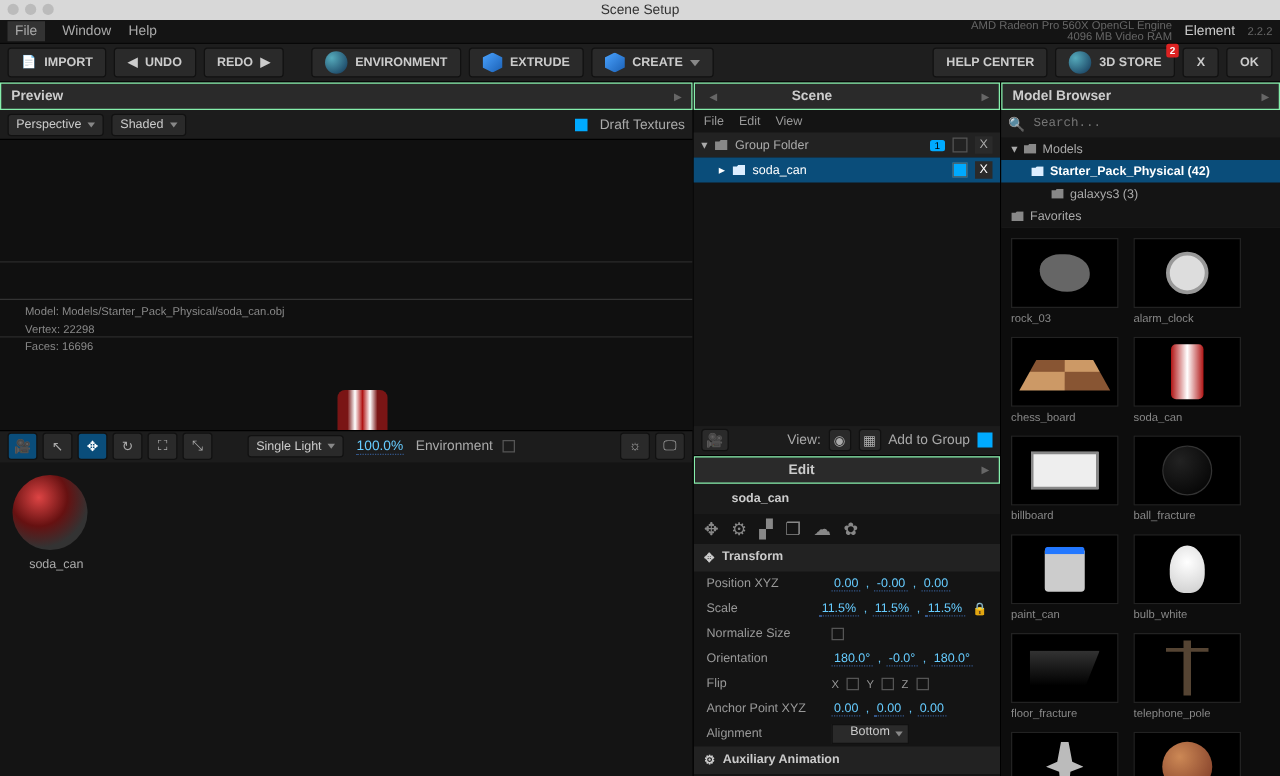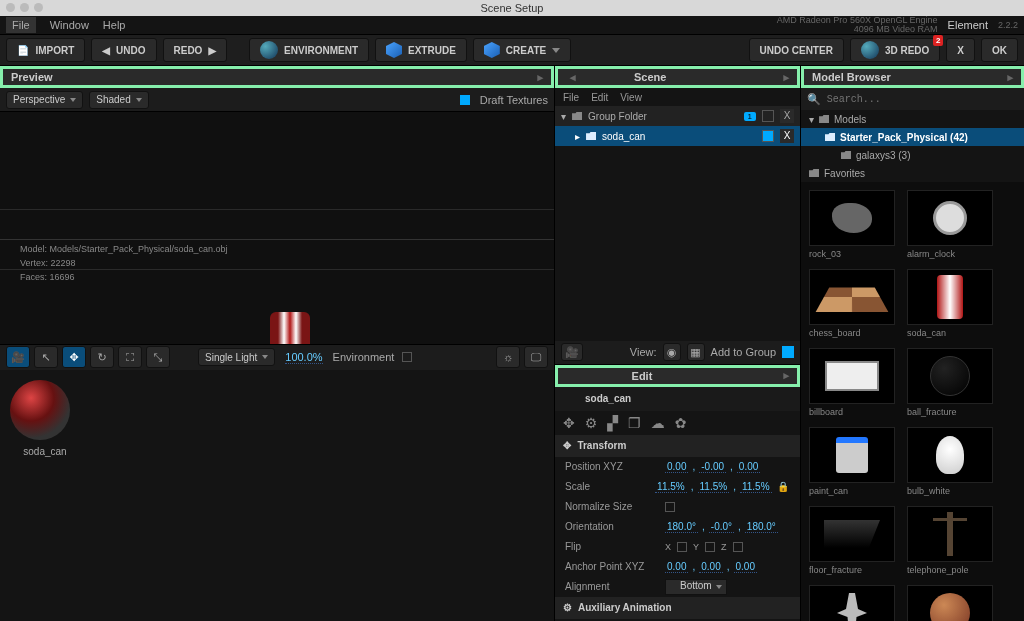--- a/index.html
+++ b/index.html
@@ -11,21 +11,21 @@
 .menubar .sysinfo { position:absolute; right:6px; top:0; height:18px; display:flex; align-items:center; gap:10px; color:#666; font-size:9px; }
 .toolbar { height:32px; background:#1e1e1e; border-top:1px solid #000; border-bottom:1px solid #000; display:flex; align-items:center; padding:0 6px; gap:6px; }
 .tb-btn { height:24px; background:#2a2a2a; border:1px solid #111; border-radius:3px; display:flex; align-items:center; padding:0 10px; gap:6px; color:#ccc; font-size:10px; font-weight:bold; cursor:pointer; }
 .tb-btn .cube { width:16px; height:16px; background:linear-gradient(135deg,#4aa3ff,#1a5fb4); clip-path:polygon(50% 0,100% 25%,100% 75%,50% 100%,0 75%,0 25%); }
 .tb-btn .globe { width:18px; height:18px; border-radius:50%; background:radial-gradient(circle at 30% 30%,#5ab,#135); }
 .tb-btn .caret{width:0;height:0;border-left:4px solid transparent;border-right:4px solid transparent;border-top:5px solid #888;}
 .spacer { flex:1; }
 .badge { position:absolute; top:-4px; right:-4px; background:#d22; color:#fff; font-size:8px; padding:1px 3px; border-radius:2px; }
 .main { display:flex; height:555px; }
 .col { display:flex; flex-direction:column; }
-.panel-header { height:22px; background:#2a2a2a; border:3px solid #86efac; display:flex; align-items:center; padding:0 8px; font-size:11px; font-weight:bold; color:#ccc; position:relative;}
+.panel-header { height:22px; background:#2a2a2a; border:1px solid #86efac; display:flex; align-items:center; padding:0 8px; font-size:11px; font-weight:bold; color:#ccc; position:relative;}
 .panel-header .chev { margin-left:auto; color:#666; }
 .subbar { height:24px; background:#1c1c1c; display:flex; align-items:center; padding:0 6px; gap:6px; border-bottom:1px solid #000;}
 .dd { height:18px; background:#2a2a2a; border:1px solid #111; border-radius:3px; padding:0 6px; display:flex; align-items:center; gap:5px; font-size:10px; color:#ccc;}
 .dd .caret{width:0;height:0;border-left:3px solid transparent;border-right:3px solid transparent;border-top:4px solid #888;}
 .viewport { flex:1; background:#101010; position:relative; overflow:hidden;}
 .grid { position:absolute; left:0; right:0; top:55%; height:1px; background:#333; }
 .grid::before,.grid::after{content:'';position:absolute;left:0;right:0;height:1px;background:#2a2a2a;}
 .grid::before{top:-30px;}.grid::after{top:30px;}
 .can { position:absolute; left:270px; top:200px; width:40px; height:70px; background:linear-gradient(90deg,#7a1515 20%,#fff 35%,#b01515 50%,#fff 65%,#7a1515 80%); border-radius:6px 6px 4px 4px; }
 .mdltxt{position:absolute;left:20px;top:130px;font-size:9px;color:#888;line-height:14px;font-family:monospace;}
@@ -118,25 +118,25 @@
       <div class="cube"></div>
       <span>EXTRUDE</span>
     </div>
   <div class="tb-btn">
       <div class="cube"></div>
       <span>CREATE</span>
       <div class="caret"></div>
     </div>
   <div class="spacer"></div>
   <div class="tb-btn">
-      <span>UNDO CENTER</span>
+      <span>HELP CENTER</span>
     </div>
   <div class="tb-btn" style="position:relative">
       <div class="globe"></div>
-      <span>3D REDO</span>
+      <span>3D STORE</span>
       <div class="badge">2</div>
     </div>
   <div class="tb-btn">
       <span>X</span>
     </div>
   <div class="tb-btn">
       <span>OK</span>
     </div>
 </div>
 

